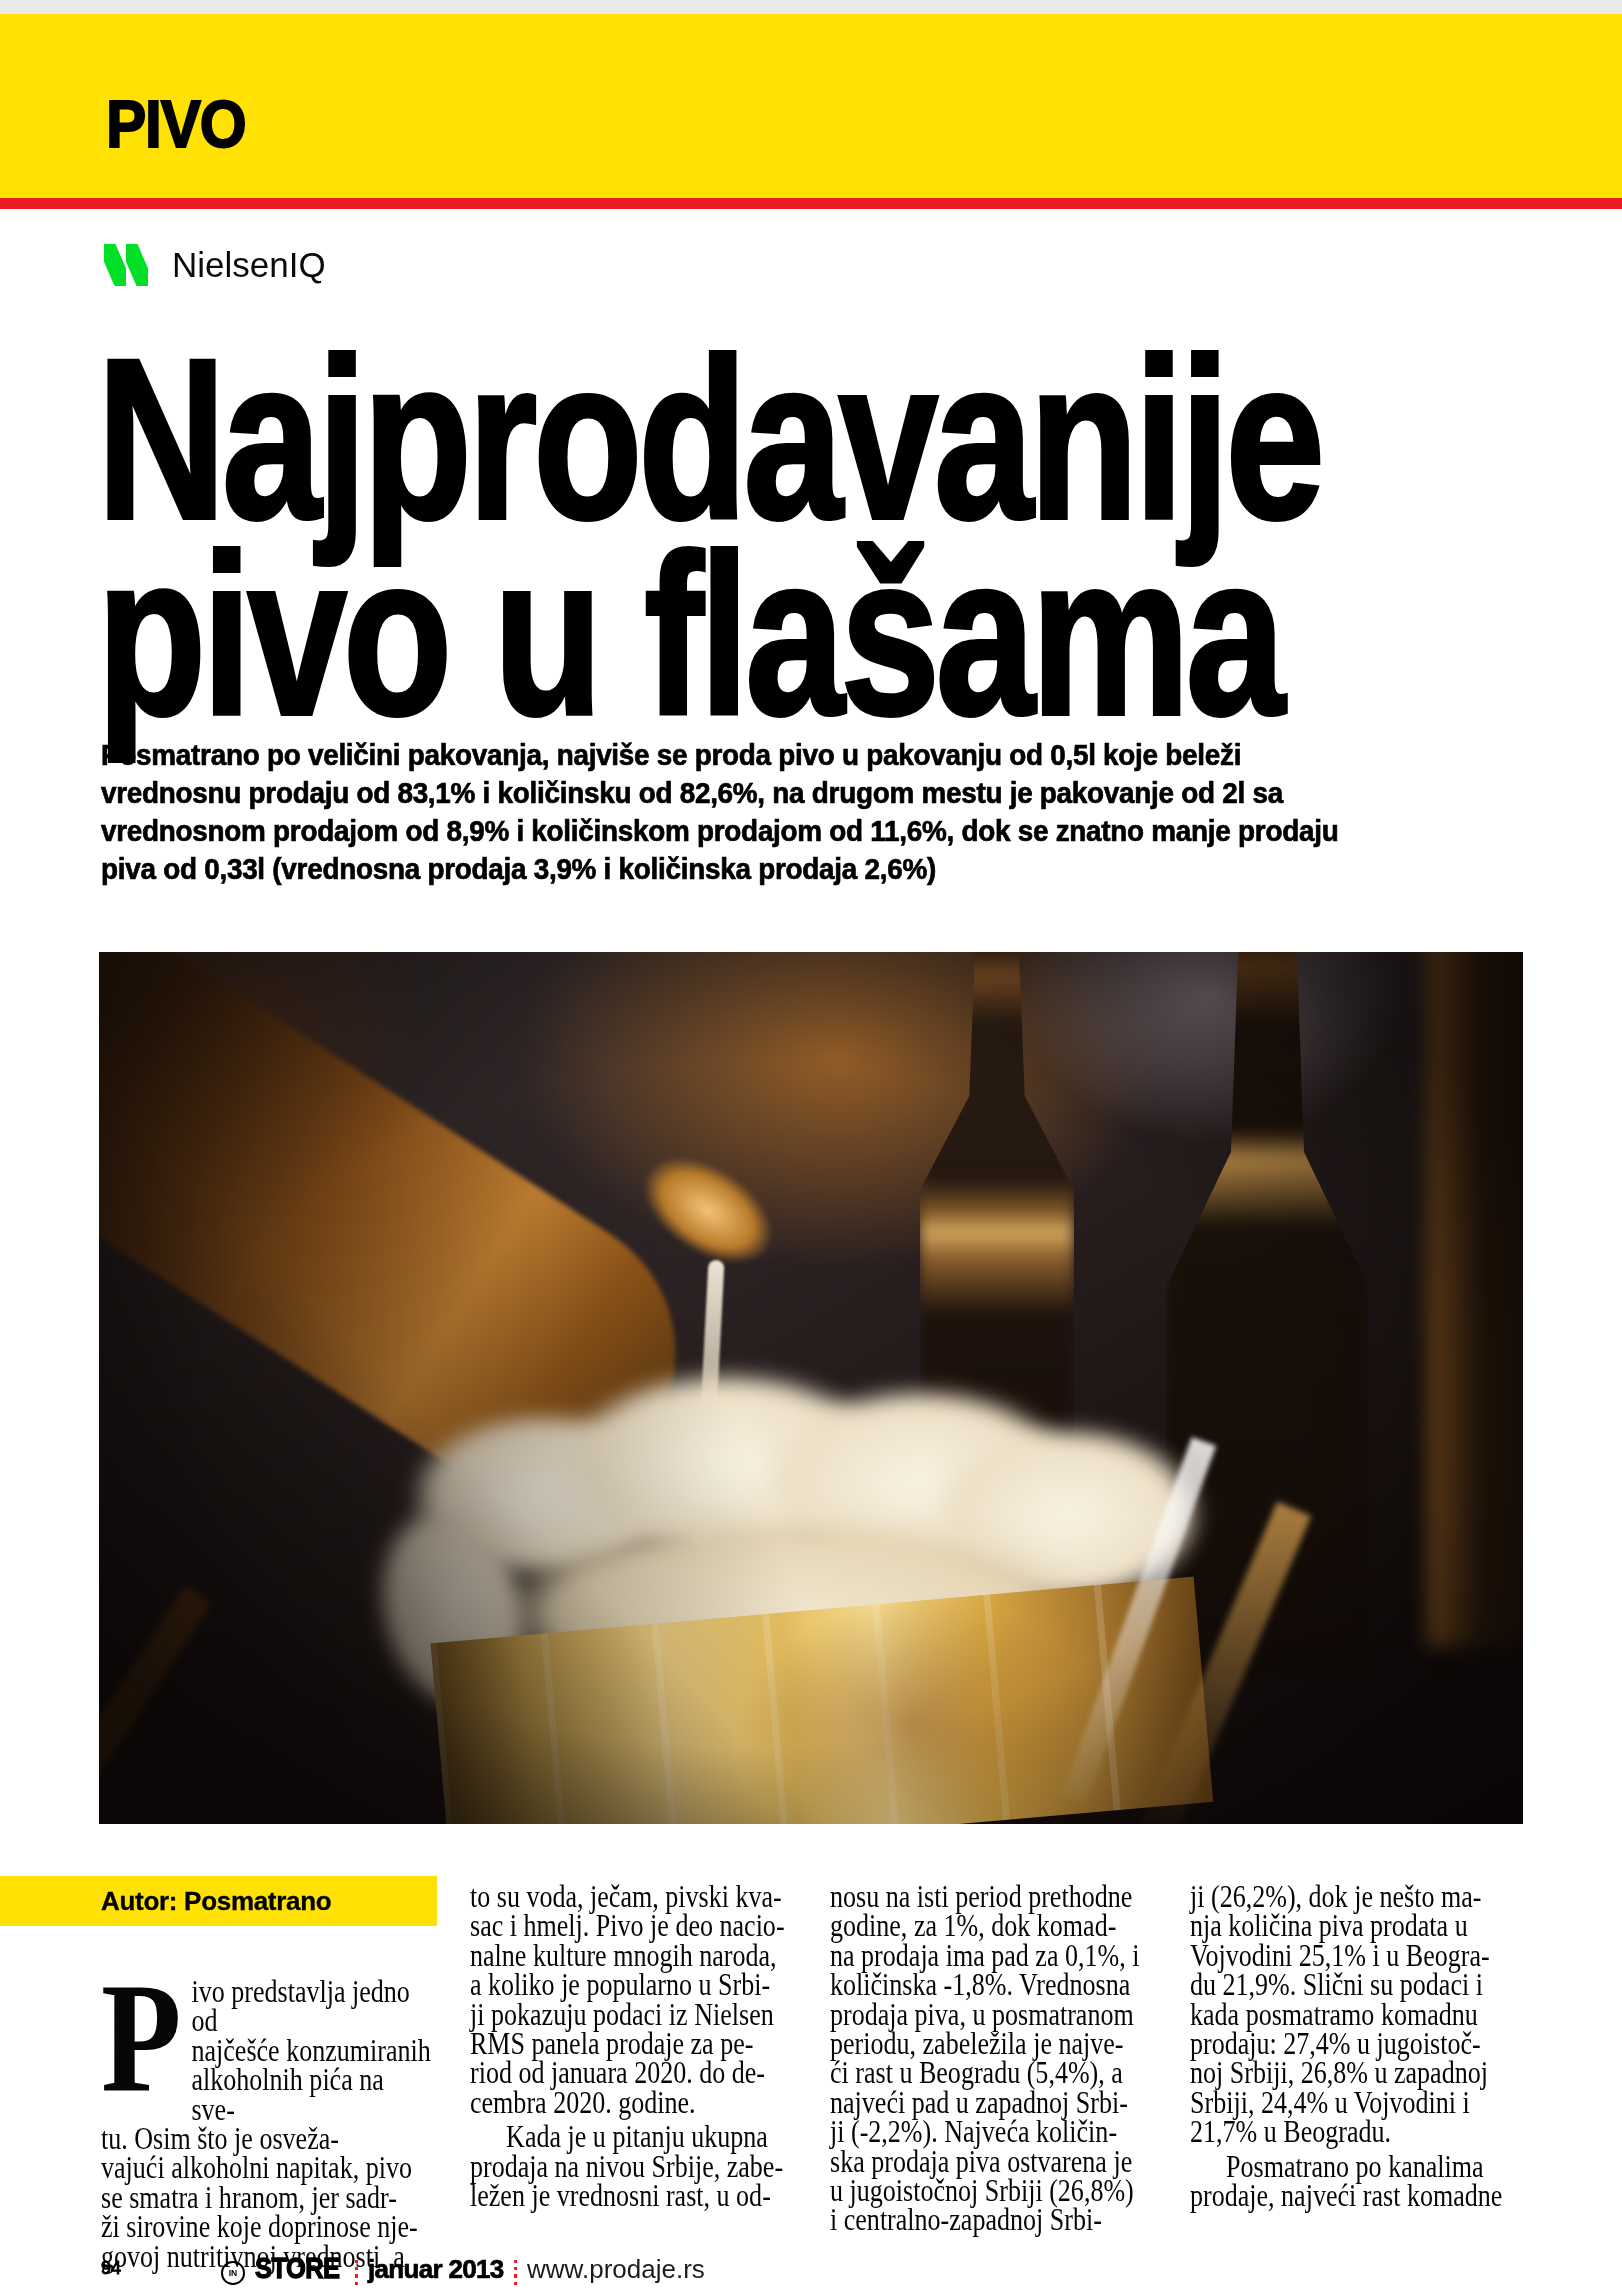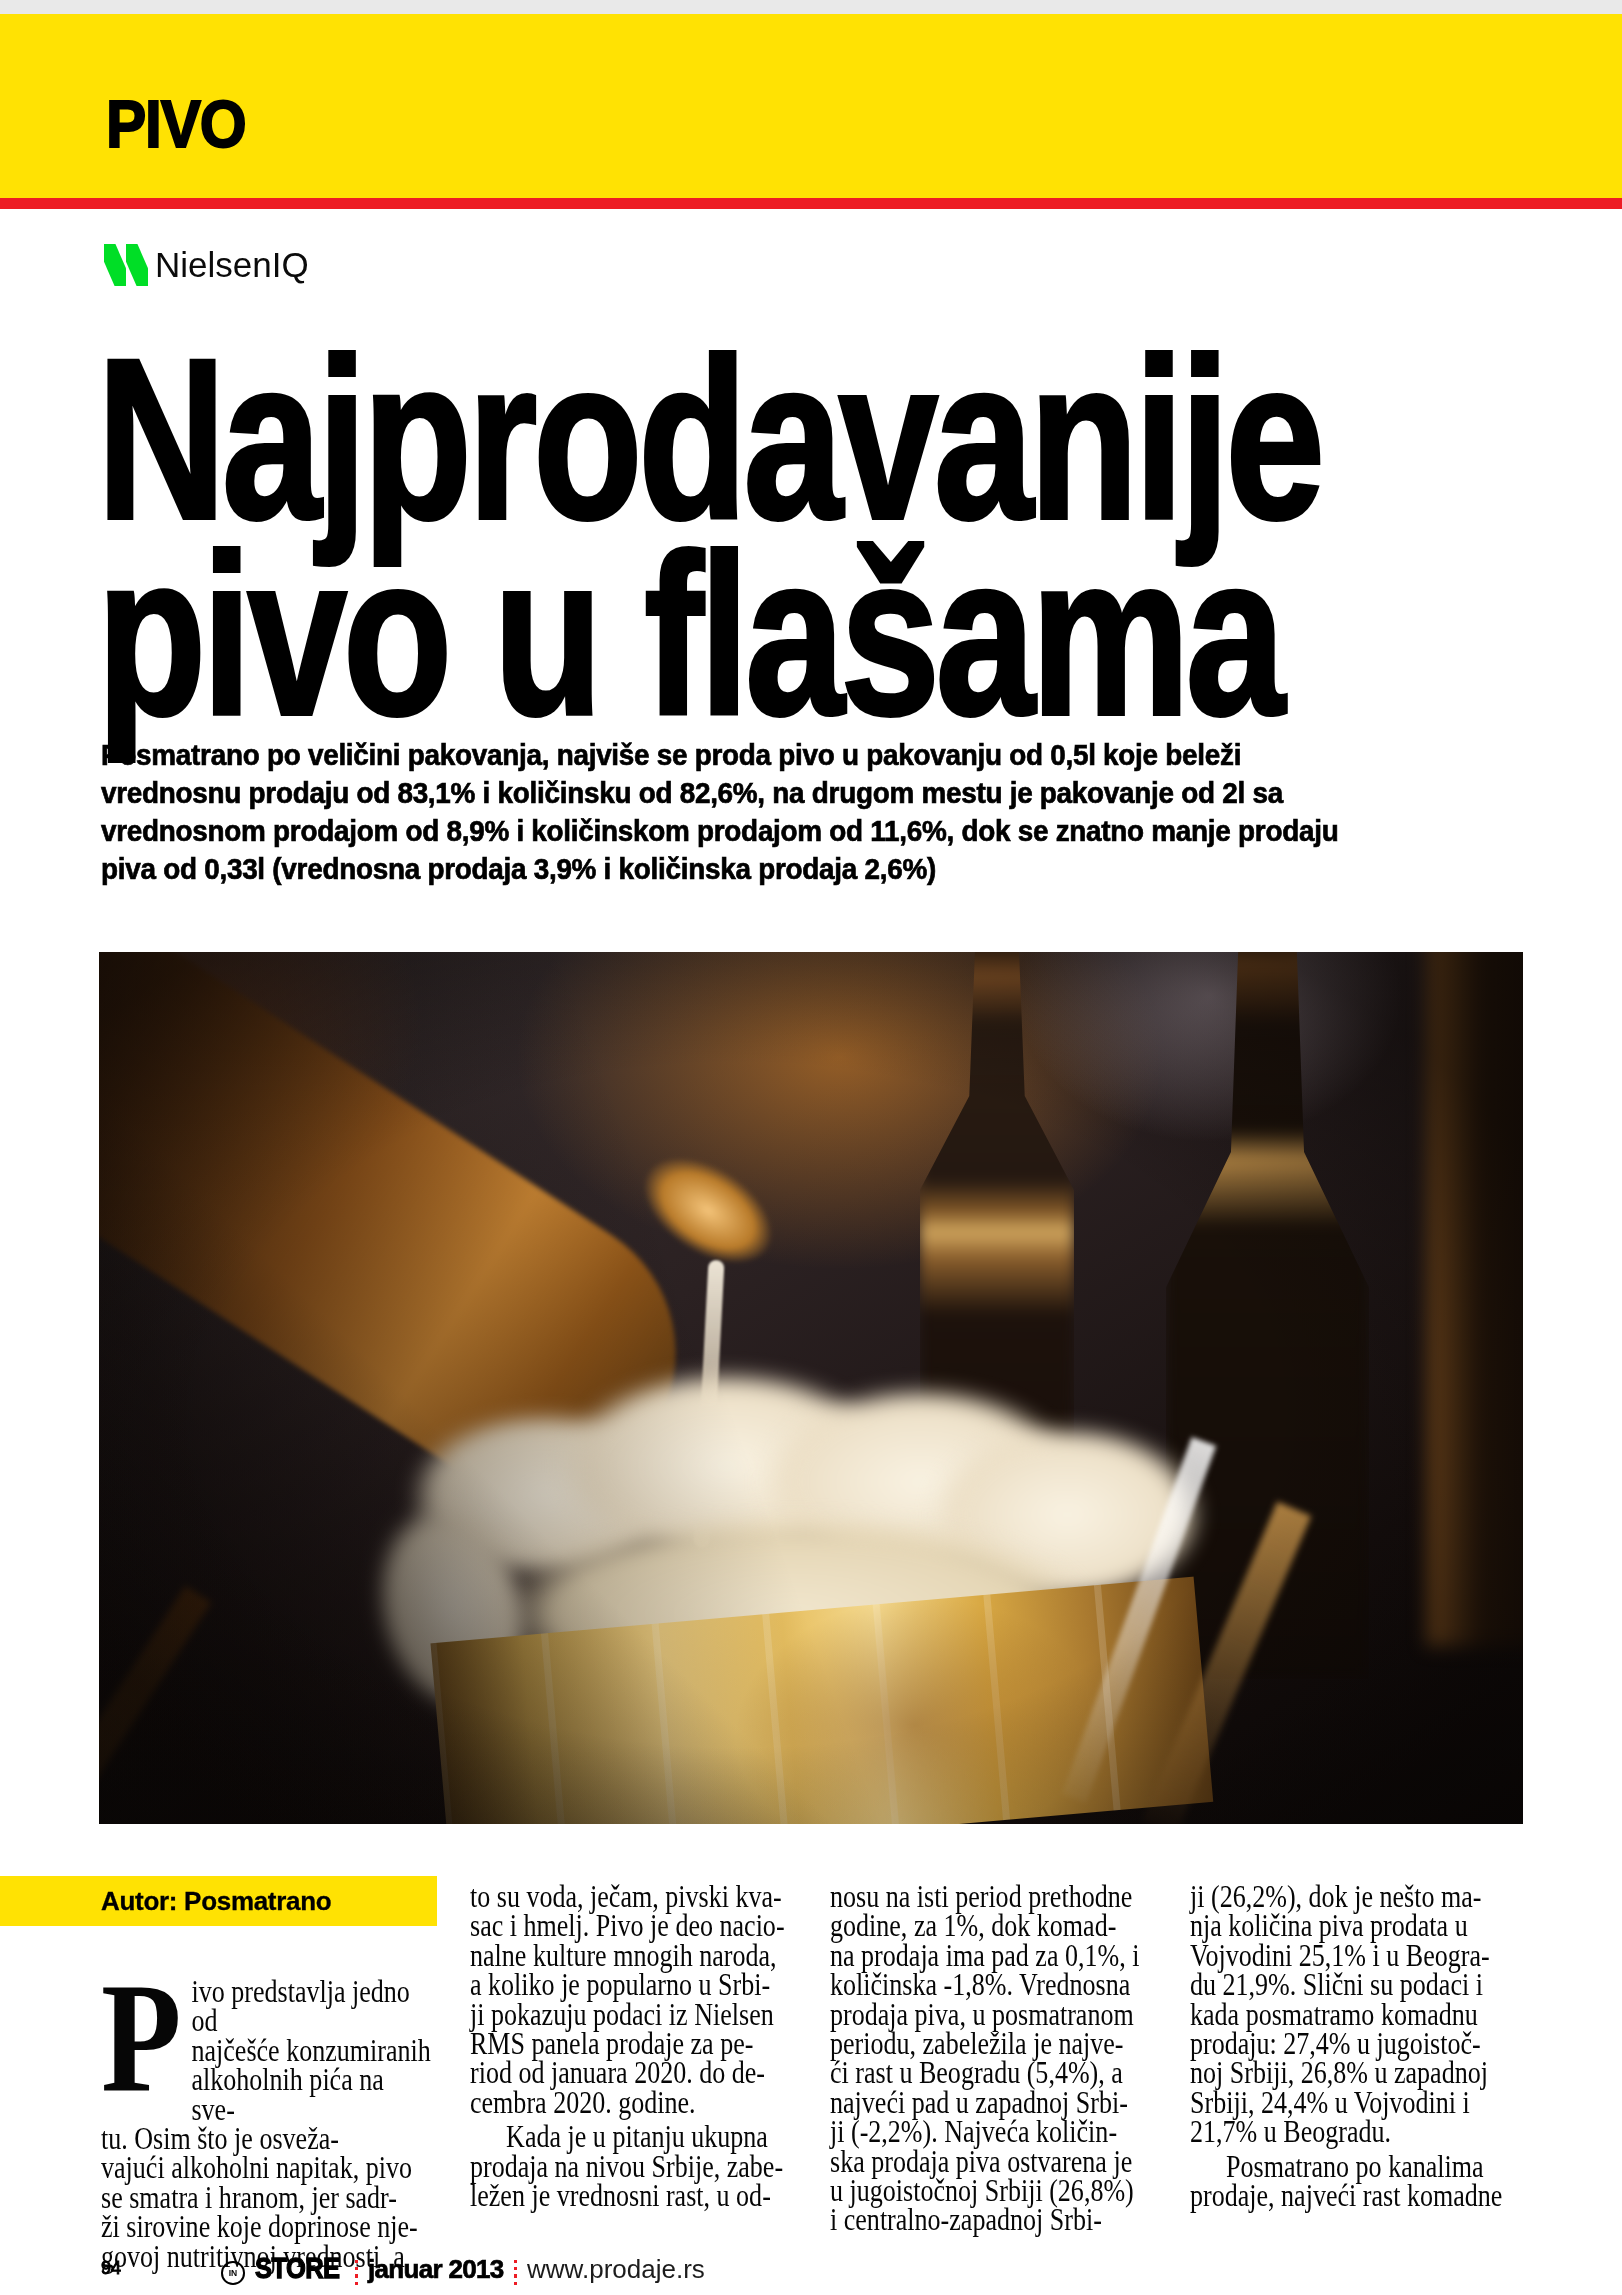--- a/index.html
+++ b/index.html
@@ -6,21 +6,21 @@
   .page{position:relative;width:1623px;height:2295px;background:#ffffff;overflow:hidden;
         font-family:"Liberation Sans",sans-serif;color:#000;margin-top:14px;}
 
   
   .kicker-band{position:absolute;left:0;top:0;width:1623px;height:184px;background:#ffe203;}
   .kicker{position:absolute;left:106px;top:76px;font-size:67px;line-height:67px;font-weight:700;
           -webkit-text-stroke:2px #000;letter-spacing:-1.3px;transform:scaleX(.9);transform-origin:left top;}
   .red-rule{position:absolute;left:0;top:184px;width:1623px;height:10.5px;background:#ed1c24;}
 
   
-  .nielsen{position:absolute;left:104px;top:230px;display:flex;align-items:center;gap:7px;}
+  .nielsen{position:absolute;left:104px;top:230px;display:flex;align-items:center;gap:24px;}
   .nielsen-icon{position:relative;width:44px;height:42px;}
   .nielsen-icon .bolt{position:absolute;top:0;width:22px;height:42px;background:#00de26;
         clip-path:polygon(0% 0%,52% 0%,100% 58%,100% 100%,48% 100%,0% 42%);}
   .nielsen-icon .b1{left:0;}
   .nielsen-icon .b2{left:22px;}
   .nielsen-word{font-size:35px;font-weight:400;letter-spacing:0;color:#0b0b0b;}
 
   
   .headline-line{position:absolute;left:97px;font-size:229px;line-height:229px;font-weight:700;
         letter-spacing:-5.2px;-webkit-text-stroke:3.9px #000;transform:scaleX(.78);transform-origin:left top;

